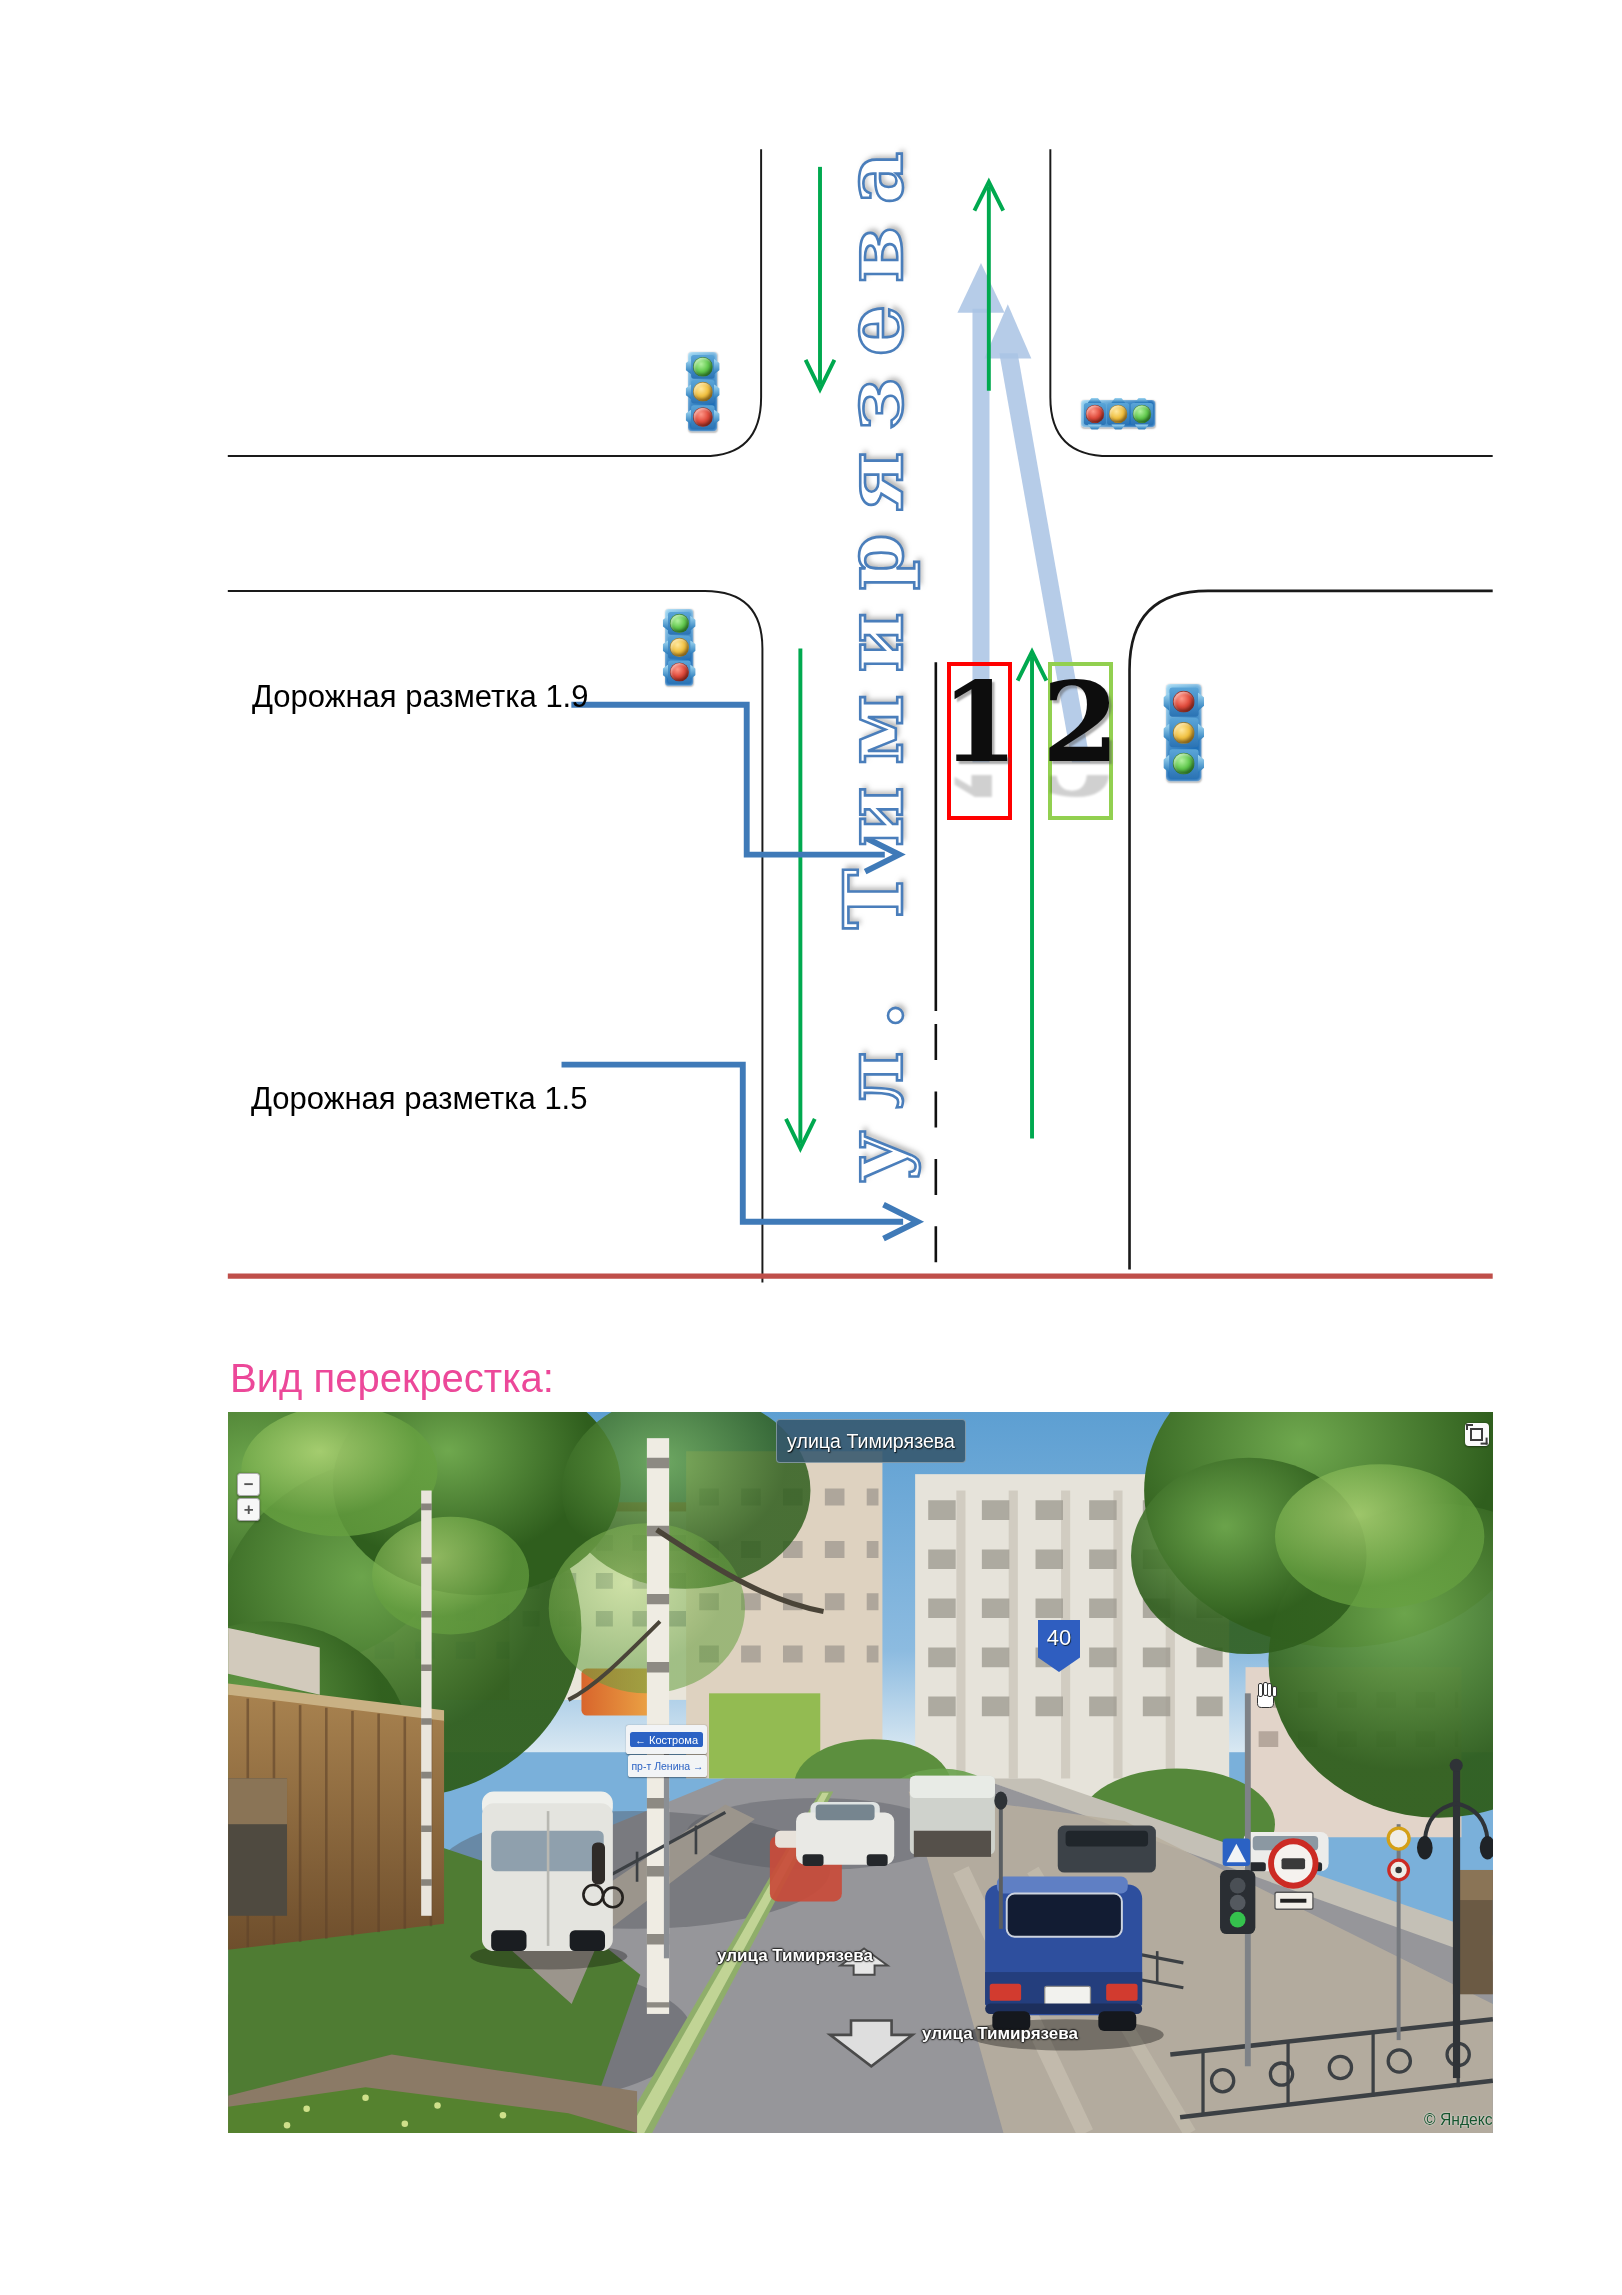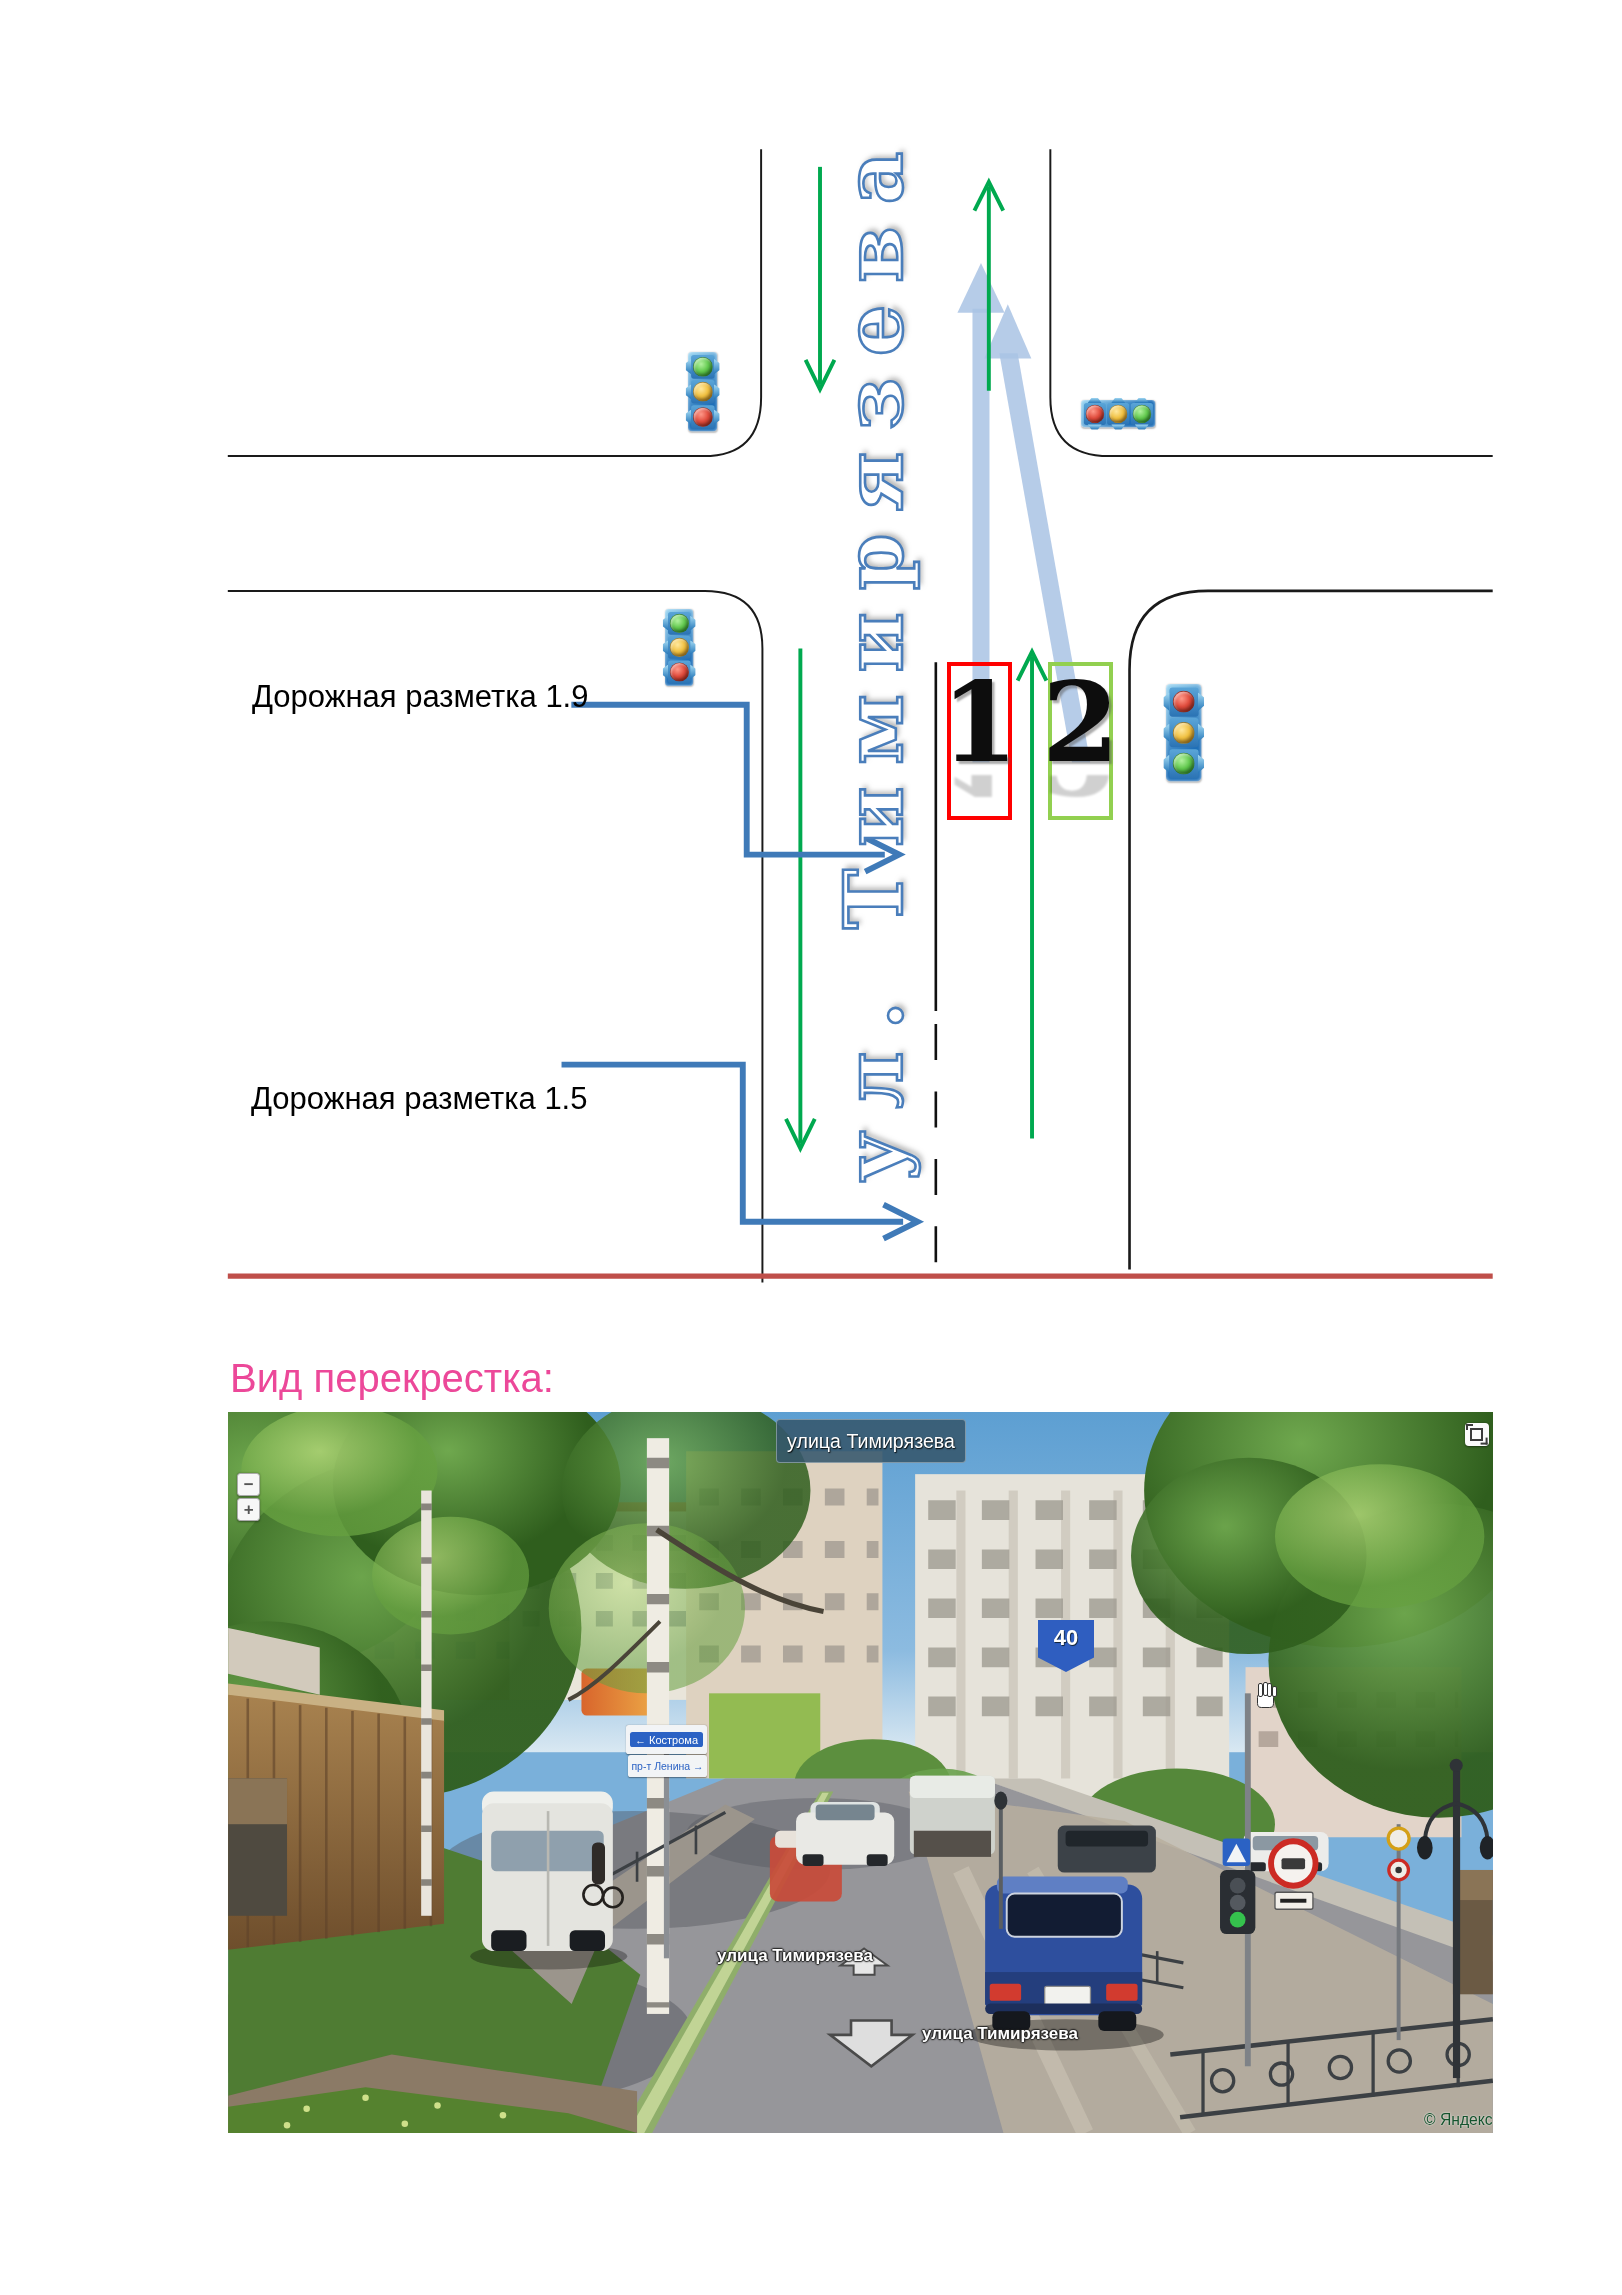--- a/index.html
+++ b/index.html
@@ -62,22 +62,22 @@
   .ctrl{width:21px;height:21px;background:#f7f7f7;border:0.7px solid #aaa;border-radius:3.3px;
      color:#555;font-size:17px;font-weight:bold;display:flex;align-items:center;justify-content:center;
      box-shadow:0 0.7px 2px rgba(0,0,0,.4);cursor:pointer;}
   .fullscreen{left:1237px;top:10.5px;width:23.6px;height:23.6px;background:#fbfbfb;border-radius:3.9px;
      box-shadow:0 0.7px 2px rgba(0,0,0,.45);display:flex;align-items:center;justify-content:center;}
   .fullscreen .fsq{width:9.2px;height:9.2px;border:2px solid #3c3c3c;position:relative;}
   .fullscreen .fsq::before,.fullscreen .fsq::after{content:"";position:absolute;width:4.6px;height:4.6px;
      border-left:2px solid #3c3c3c;border-top:2px solid #3c3c3c;}
   .fullscreen .fsq::before{left:-5.9px;top:-5.9px;}
   .fullscreen .fsq::after{right:-5.9px;bottom:-5.9px;transform:rotate(180deg);}
-  .plate40{left:810px;top:208px;width:56px;height:52px;background:#2f5ec0;color:#fff;
-     font-size:22px;font-weight:bold;display:flex;justify-content:center;padding-top:5.2px;box-sizing:border-box;
+  .plate40{left:810px;top:208px;width:42px;height:52px;background:#2f5ec0;color:#fff;
+     font-size:22px;font-weight:normal;display:flex;justify-content:center;padding-top:5.2px;box-sizing:border-box;
      clip-path:polygon(0 0,100% 0,100% 72%,50% 100%,0 72%);text-shadow:0.7px 0.7px 0.7px #123;}
   .dir-sign{background:#f2f4f6;border-radius:2.6px;box-shadow:0 0.7px 1.3px rgba(0,0,0,.4);
      display:flex;align-items:center;justify-content:center;overflow:hidden;}
   .dir-sign .inner-blue{background:#2b62c4;color:#fff;border-radius:2.6px;padding:1.3px 5.2px;
      font-size:11px;white-space:nowrap;}
   .dir-sign .inner-white{color:#2b62c4;font-size:10.5px;white-space:nowrap;}
   .watermark{color:#14532d;font-size:15.7px;text-shadow:0 0 2px #fff;}
   .handcur{left:1026px;top:270px;width:22px;height:26px;}
   .handcur .palm{position:absolute;left:2.6px;top:10.5px;width:15.7px;height:13px;background:#fff;
      border:1.3px solid #333;border-radius:4.6px;}

